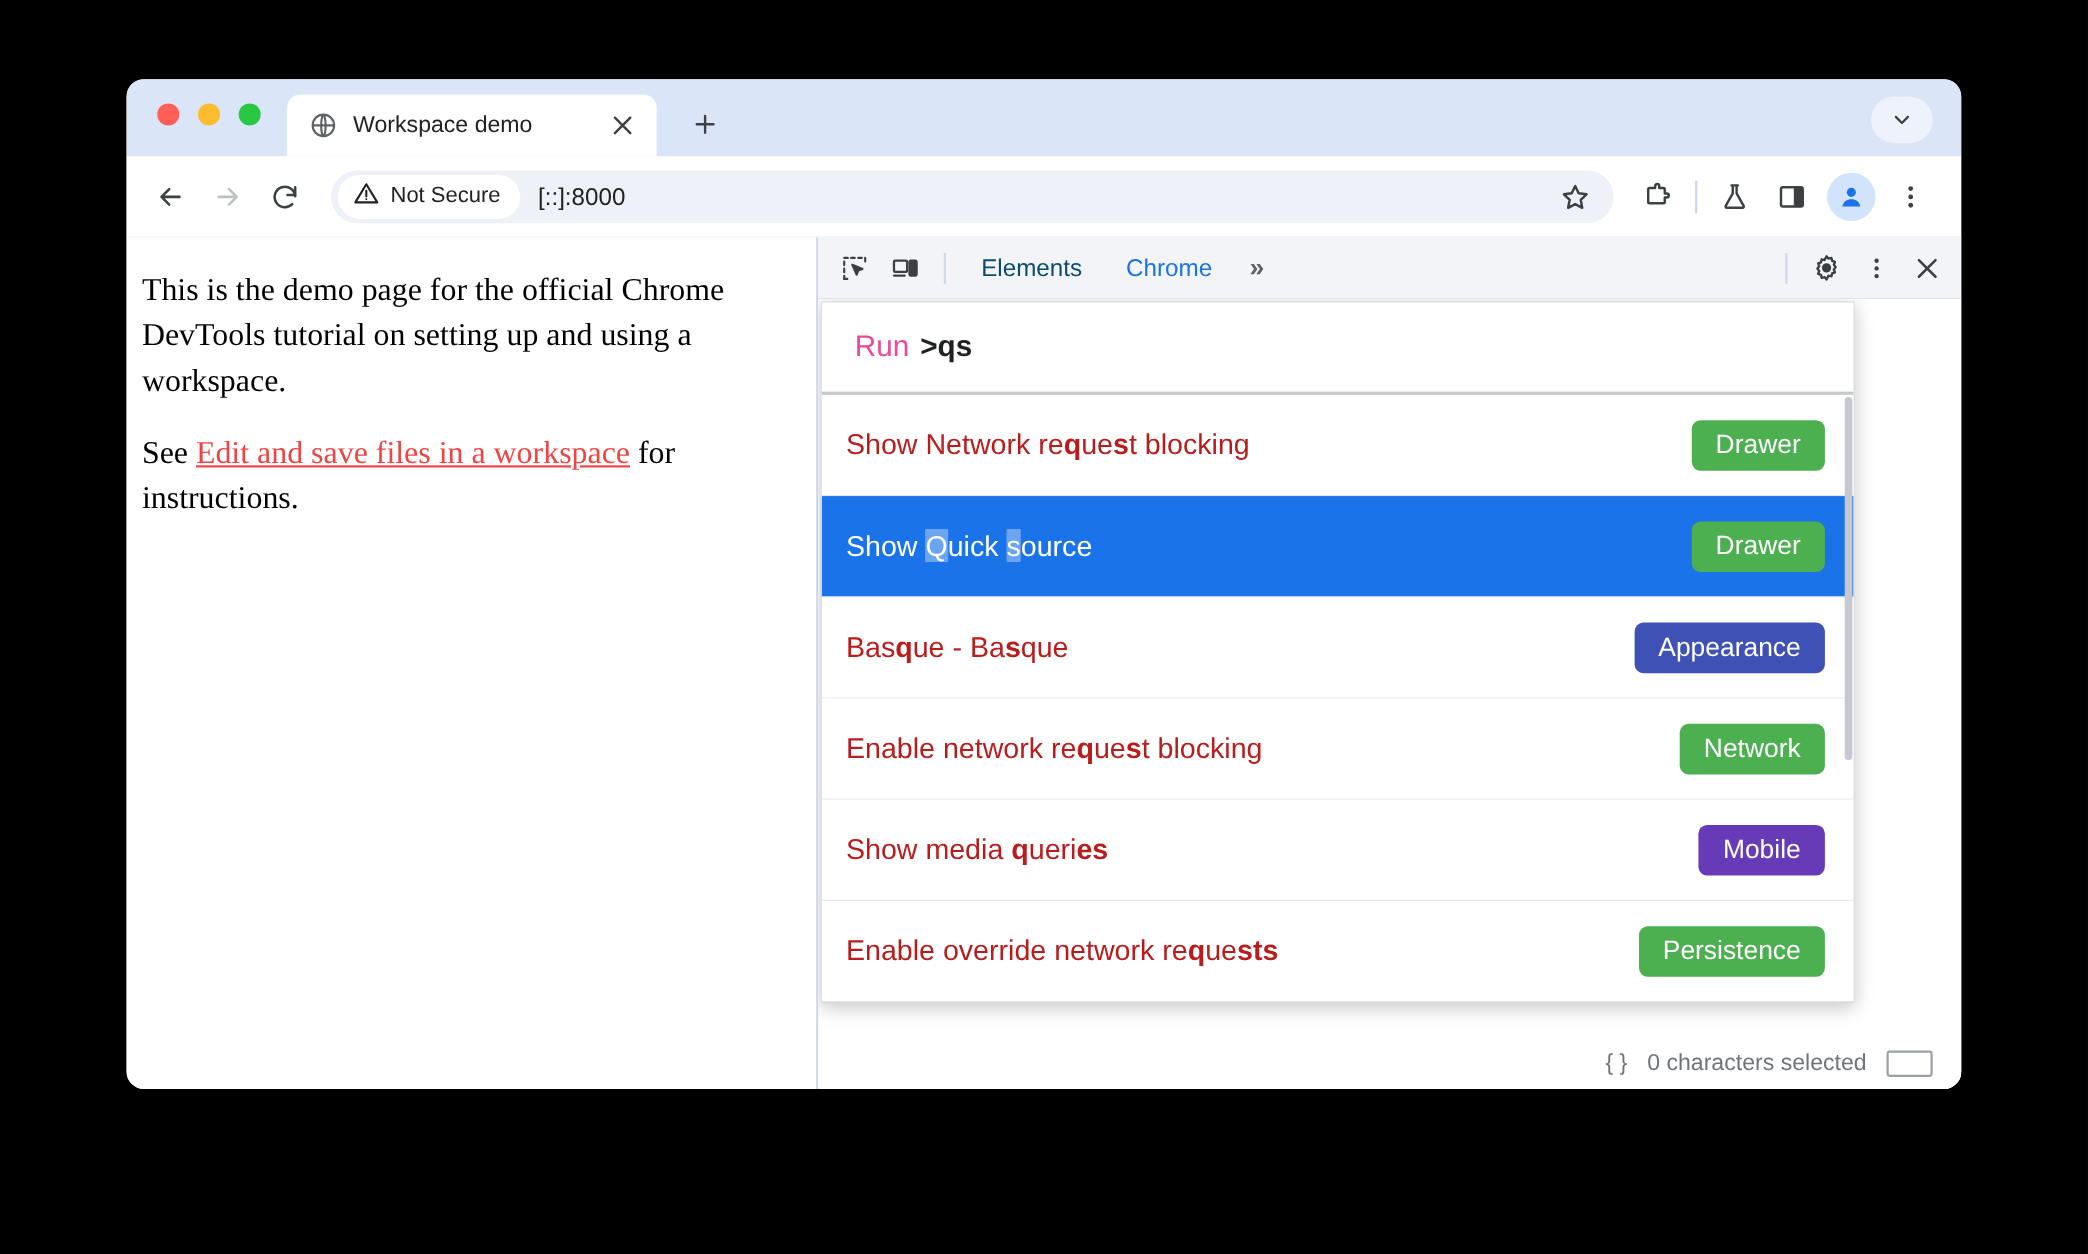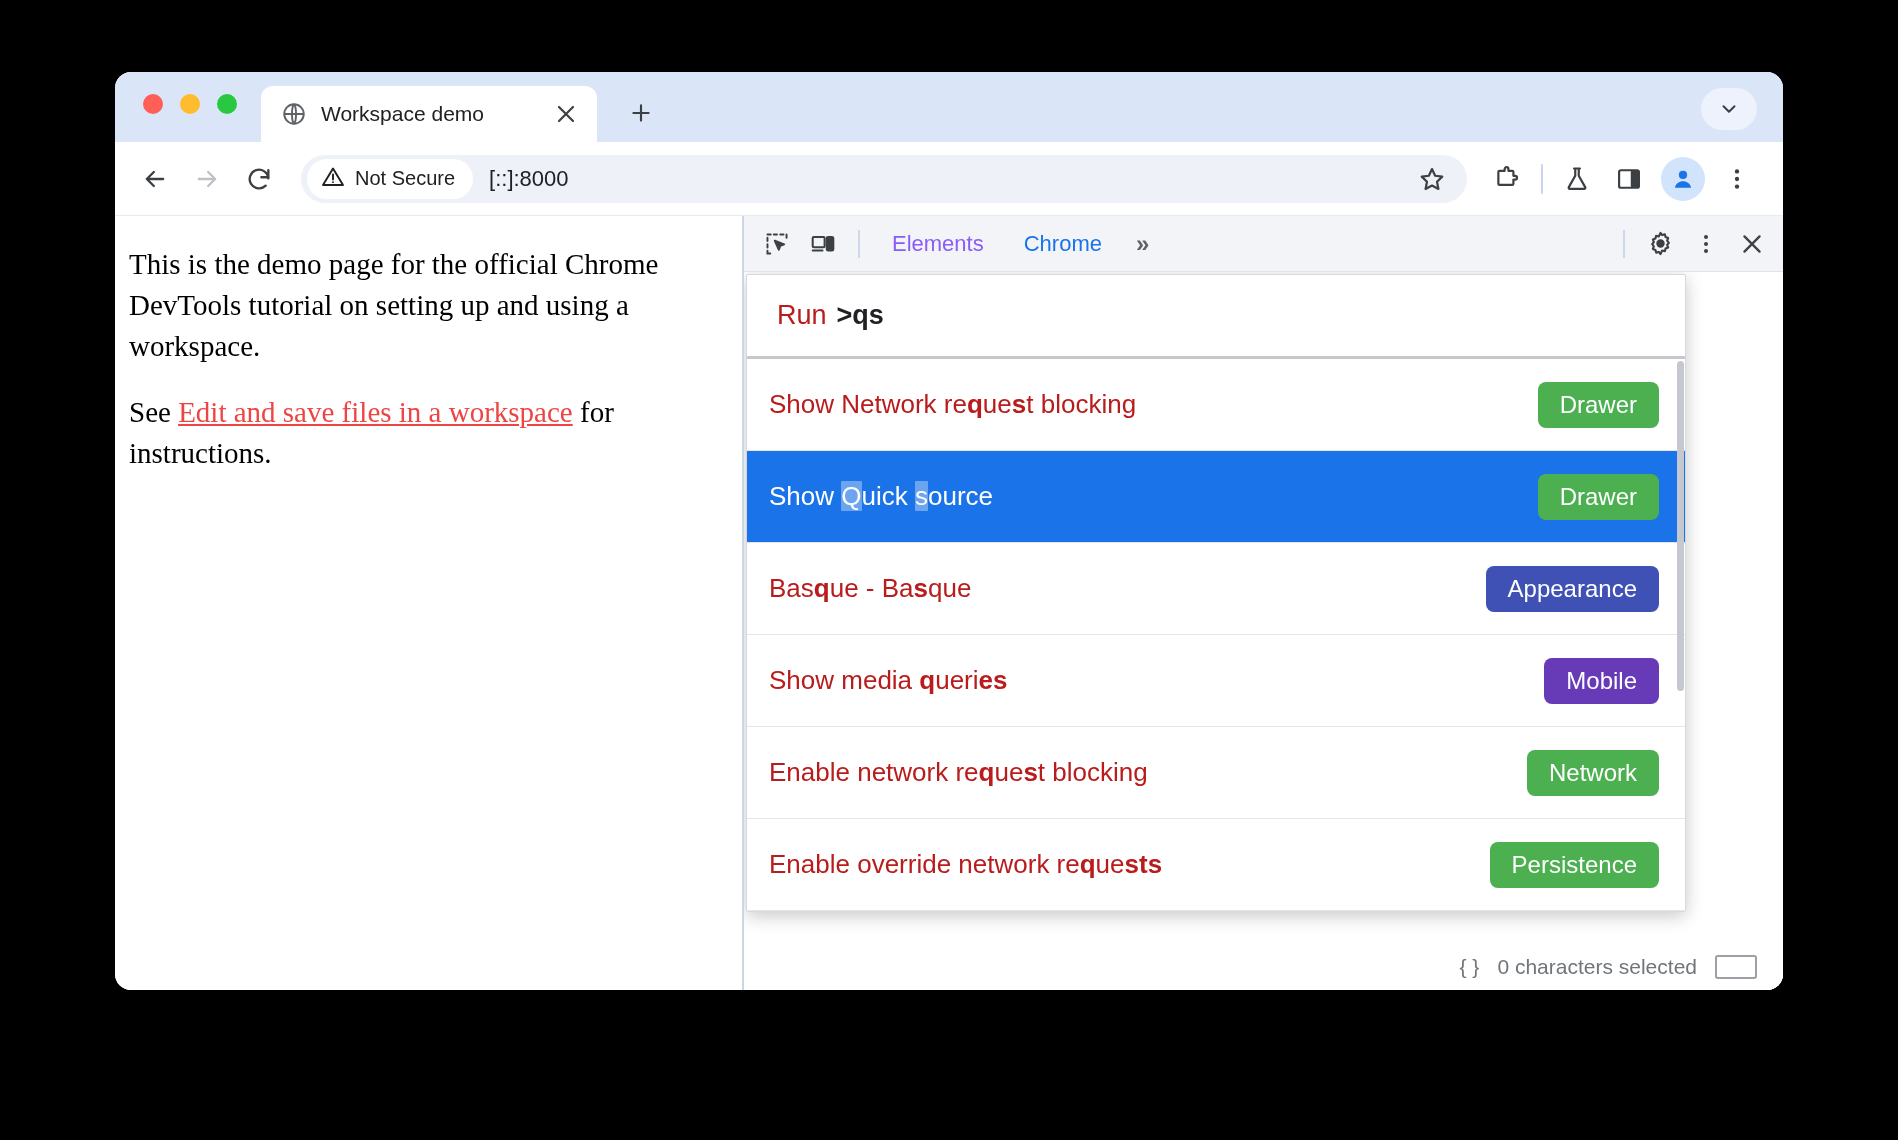--- a/index.html
+++ b/index.html
@@ -236,21 +236,21 @@
     flex: 0 0 46px;
   }
   .dt-sep {
     width: 2px; height: 28px;
     background: #cfd8ea;
     margin: 0 12px;
     flex: 0 0 2px;
   }
   .dt-tab {
     font-size: 22px;
-    color: #8b5cf6;
+    color: #0c4a6e;
     padding: 0 20px;
     line-height: 56px;
     white-space: nowrap;
   }
   .dt-tab.active { color: #1a73e8; }
   .dt-more {
     font-size: 24px;
     color: #5f6368;
     padding: 0 14px;
     line-height: 56px;
@@ -298,21 +298,21 @@
   }
   .palette-input {
     height: 84px;
     display: flex;
     align-items: center;
     padding: 0 30px;
     font-size: 27px;
     gap: 10px;
     border-bottom: 3px solid #c6c8cc;
   }
-  .palette-input .run { color: #b91c1c; }
+  .palette-input .run { color: #ec4899; }
   .palette-input .query { color: #202124; font-weight: bold; }
 
   .cmd-row {
     height: 92px;
     display: flex;
     align-items: center;
     padding: 0 26px 0 22px;
     border-bottom: 1px solid #e4e6e9;
     background: #ffffff;
   }
@@ -533,26 +533,26 @@
                 </div>
                 <div class="cmd-row selected">
                   <div class="cmd-label"><span>Show </span><b>Q</b><span>uick </span><b>s</b><span>ource</span></div>
                   <span class="badge" style="background: rgb(76, 175, 80);">Drawer</span>
                 </div>
                 <div class="cmd-row">
                   <div class="cmd-label"><span>Bas</span><b>q</b><span>ue - Ba</span><b>s</b><span>que</span></div>
                   <span class="badge" style="background: rgb(63, 81, 181);">Appearance</span>
                 </div>
                 <div class="cmd-row">
+                  <div class="cmd-label"><span>Enable network re</span><b>q</b><span>ue</span><b>s</b><span>t blocking</span></div>
+                  <span class="badge" style="background: rgb(76, 175, 80);">Network</span>
+                </div>
+                <div class="cmd-row">
                   <div class="cmd-label"><span>Show media </span><b>q</b><span>ueri</span><b>es</b></div>
                   <span class="badge" style="background: rgb(103, 58, 183);">Mobile</span>
-                </div>
-                <div class="cmd-row">
-                  <div class="cmd-label"><span>Enable network re</span><b>q</b><span>ue</span><b>s</b><span>t blocking</span></div>
-                  <span class="badge" style="background: rgb(76, 175, 80);">Network</span>
                 </div>
                 <div class="cmd-row">
                   <div class="cmd-label"><span>Enable override network re</span><b>q</b><span>ue</span><b>st</b><b>s</b></div>
                   <span class="badge" style="background: rgb(76, 175, 80);">Persistence</span>
                 </div>
               </div>
             <div class="scrollbar">
               <div class="thumb"></div>
             </div>
           </div>

